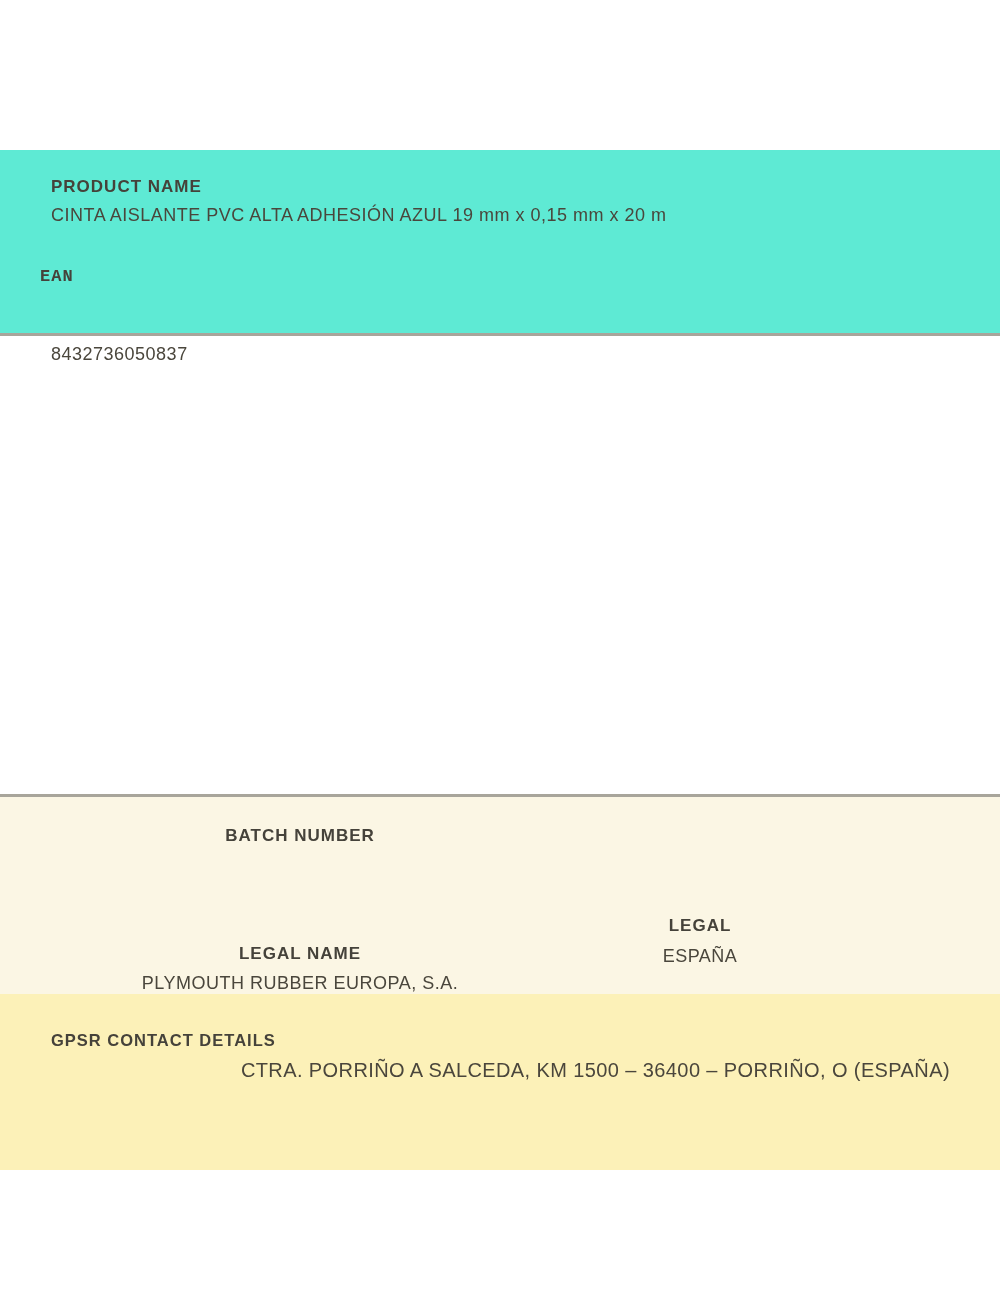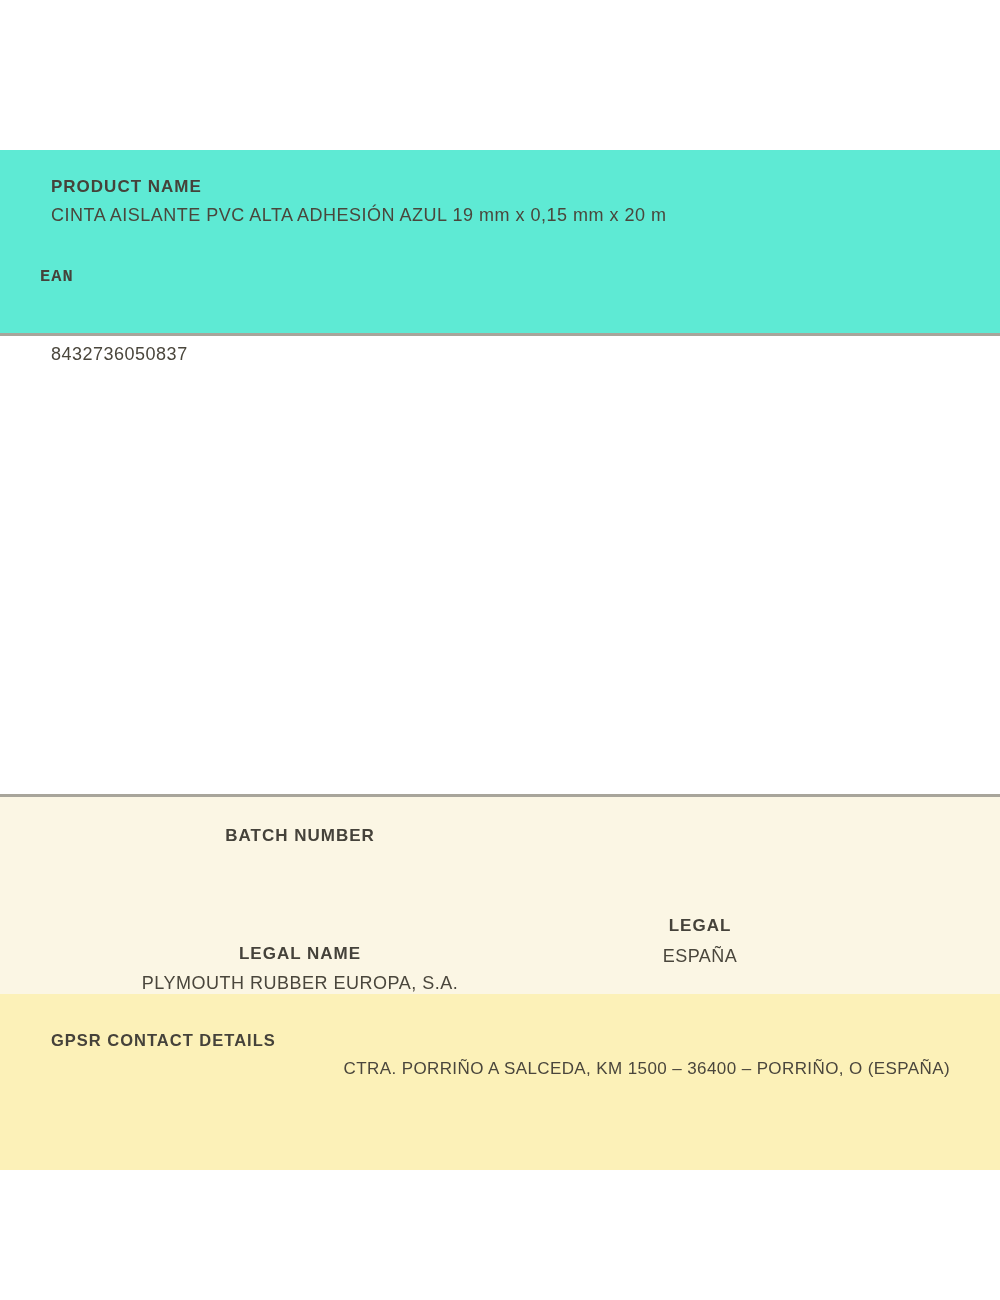--- a/index.html
+++ b/index.html
@@ -69,21 +69,21 @@
   }
   .gpsr-title {
     left: 51px;
     top: 36px;
     font-size: 16.5px;
   }
   .gpsr-address {
     right: 50px;
     top: 64px;
     text-align: right;
-    font-size: 17px;
+    font-size: 20px;
     letter-spacing: 0.4px;
   }
 </style>
 </head>
 <body>
 
 <div class="section section-product">
   <div class="abs label" style="left:51px; top:26px;">PRODUCT NAME</div>
   <div class="abs value" style="left:51px; top:54px;">CINTA AISLANTE PVC ALTA ADHESIÓN AZUL 19 mm x 0,15 mm x 20 m</div>
   <div class="abs label" style="left:40px; top:116px;font-family:Liberation Mono, monospace;">EAN</div>

